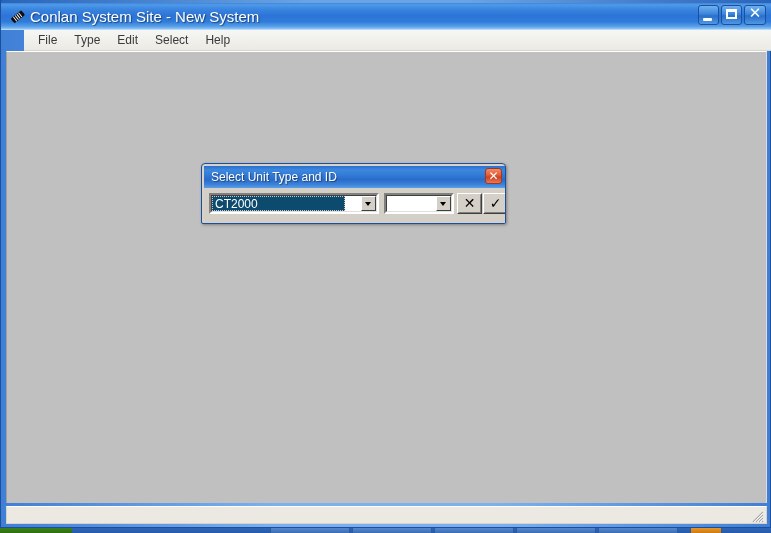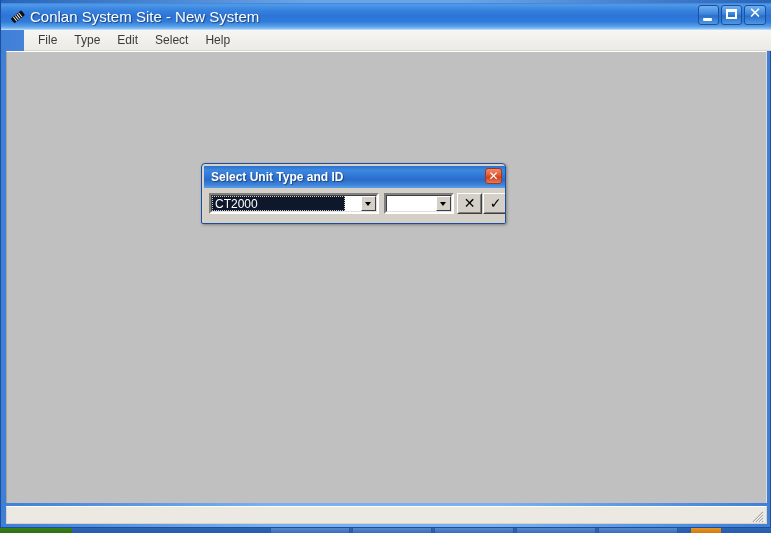--- a/index.html
+++ b/index.html
@@ -254,21 +254,21 @@
         #2a6bc8 62%,
         #3c83da 85%,
         #5c9fe8 100%);
     overflow: hidden;
   }
   #dialog-title-text {
     position: absolute;
     left: 7px;
     top: 4px;
     font-size: 12px;
-    font-weight: bold;
+    font-weight: normal;
     color: #ffffff;
     text-shadow: 1px 1px 1px rgba(0,0,0,0.4);
     white-space: nowrap;
   }
   #dialog-close {
     position: absolute;
     right: 3px;
     top: 2px;
     width: 17px;
     height: 16px;
@@ -311,21 +311,21 @@
   }
   #combo-unit-type {
     left: 5px;
     width: 170px;
   }
   #combo-unit-type .combo-field {
     position: absolute;
     left: 1px; top: 1px;
     width: 133px;
     height: 15px;
-    background: #0f172a;
+    background: #0c4a6e;
     overflow: hidden;
   }
   #combo-unit-type .combo-field-focus {
     position: absolute;
     left: 0; top: 0;
     width: 133px;
     height: 15px;
     box-sizing: border-box;
     border: 1px dotted #c8c8c8;
   }

